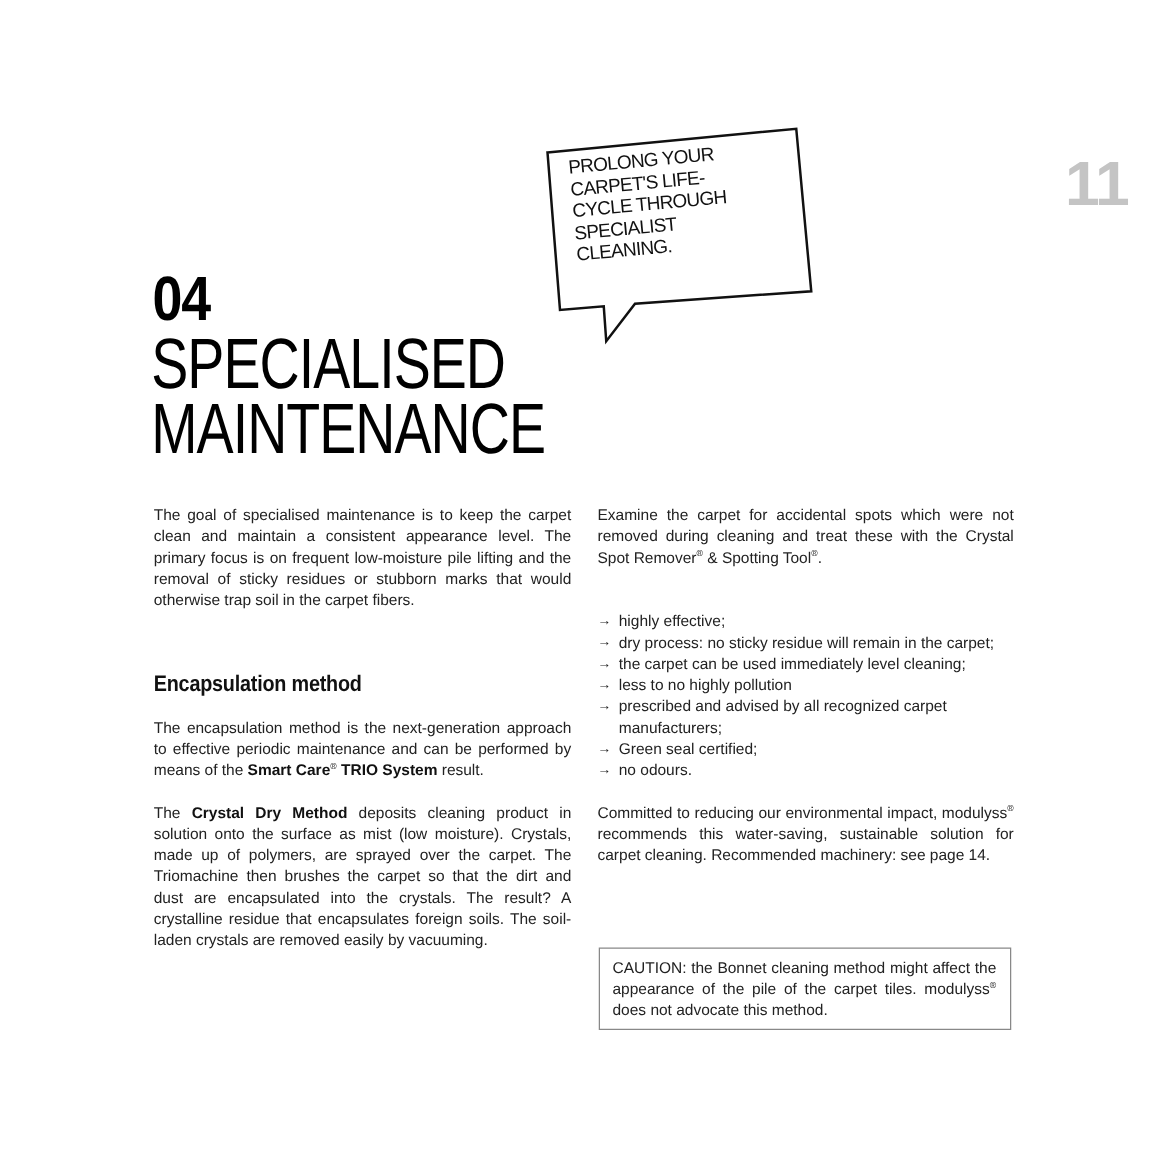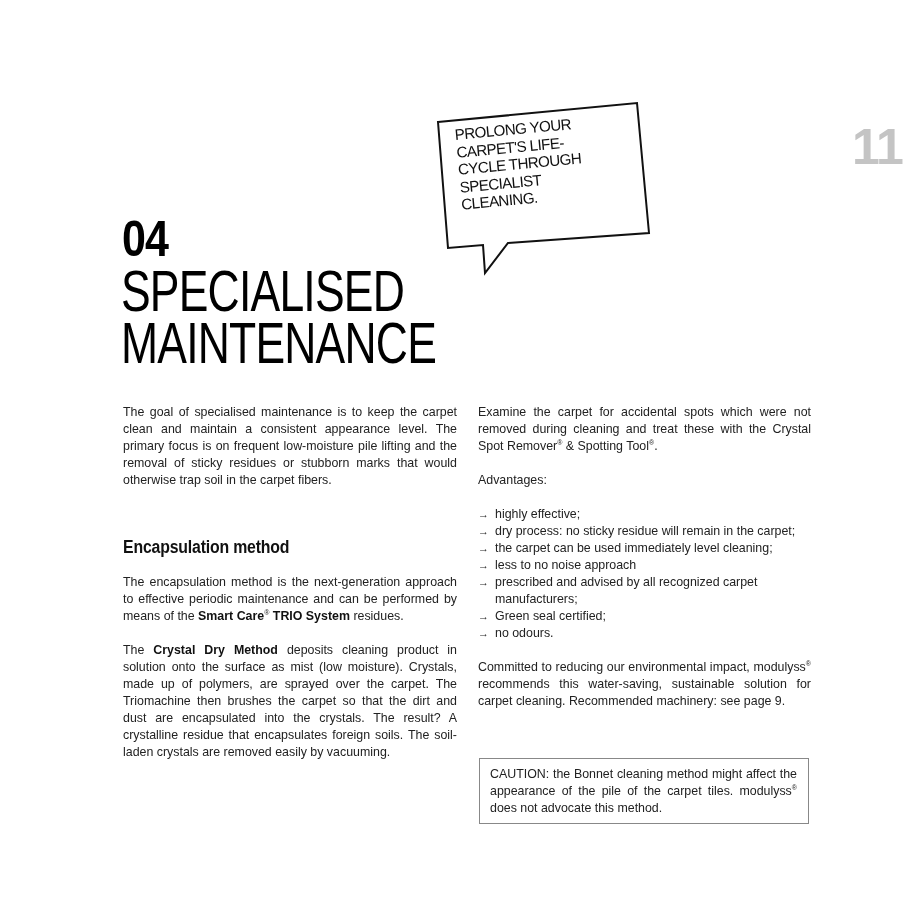--- a/index.html
+++ b/index.html
@@ -56,36 +56,35 @@
 <div class="chapter-num">04</div>
 <div class="title-line title-1">SPECIALISED</div>
 <div class="title-line title-2">MAINTENANCE</div>
 
 <div class="col col-left">
   <p>The goal of specialised maintenance is to keep the carpet clean and maintain a consistent appearance level. The primary focus is on frequent low-moisture pile lifting and the removal of sticky residues or stubborn marks that would otherwise trap soil in the carpet fibers.</p>
   <div class="gap"></div>
   <div class="gap" style="height:30px"></div>
   <h2 class="subheading">Encapsulation method</h2>
   <div class="gap" style="height:16px"></div>
-  <p><span>The encapsulation method is the next-generation approach to effective periodic maintenance and can be performed by means of the </span><b>Smart Care</b><sup>®</sup><b> TRIO System</b><span> residues.</span></p>
+  <p><span>The encapsulation method is the next-generation approach to effective periodic maintenance and can be performed by means of the </span><b>Smart Care</b><sup>®</sup><b> TRIO System</b><span> result.</span></p>
   <div class="gap"></div>
   <p><span>The </span><b>Crystal Dry Method</b><span> deposits cleaning product in solution onto the surface as mist (low moisture). Crystals, made up of polymers, are sprayed over the carpet. The Triomachine then brushes the carpet so that the dirt and dust are encapsulated into the crystals. The result? A crystalline residue that encapsulates foreign soils. The soil-laden crystals are removed easily by vacuuming.</span></p>
 </div>
 
 <div class="col col-right">
   <p><span>Examine the carpet for accidental spots which were not removed during cleaning and treat these with the Crystal Spot Remover</span><sup>®</sup><span> &amp; Spotting Tool</span><sup>®</sup><span>.</span></p>
   <div class="gap"></div>
-  <p>Advantages:</p>
   <div class="gap"></div>
   <ul class="adv">
     <li><span class="arrow">→</span><span>highly effective;</span></li>
     <li><span class="arrow">→</span><span>dry process: no sticky residue will remain in the carpet;</span></li>
     <li><span class="arrow">→</span><span>the carpet can be used immediately level cleaning;</span></li>
-    <li><span class="arrow">→</span><span>less to no noise approach</span></li>
+    <li><span class="arrow">→</span><span>less to no highly pollution</span></li>
     <li><span class="arrow">→</span><span>prescribed and advised by all recognized carpet manufacturers;</span></li>
     <li><span class="arrow">→</span><span>Green seal certified;</span></li>
     <li><span class="arrow">→</span><span>no odours.</span></li>
   </ul>
   <div class="gap"></div>
-  <p><span>Committed to reducing our environmental impact, modulyss</span><sup>®</sup><span> recommends this water-saving, sustainable solution for carpet cleaning. Recommended machinery: see page 9.</span></p>
+  <p><span>Committed to reducing our environmental impact, modulyss</span><sup>®</sup><span> recommends this water-saving, sustainable solution for carpet cleaning. Recommended machinery: see page 14.</span></p>
 </div>
 
 <div class="caution"><span>CAUTION: the Bonnet cleaning method might affect the appearance of the pile of the carpet tiles. modulyss</span><sup>®</sup><span> does not advocate this method.</span></div>
 
 </body></html>

